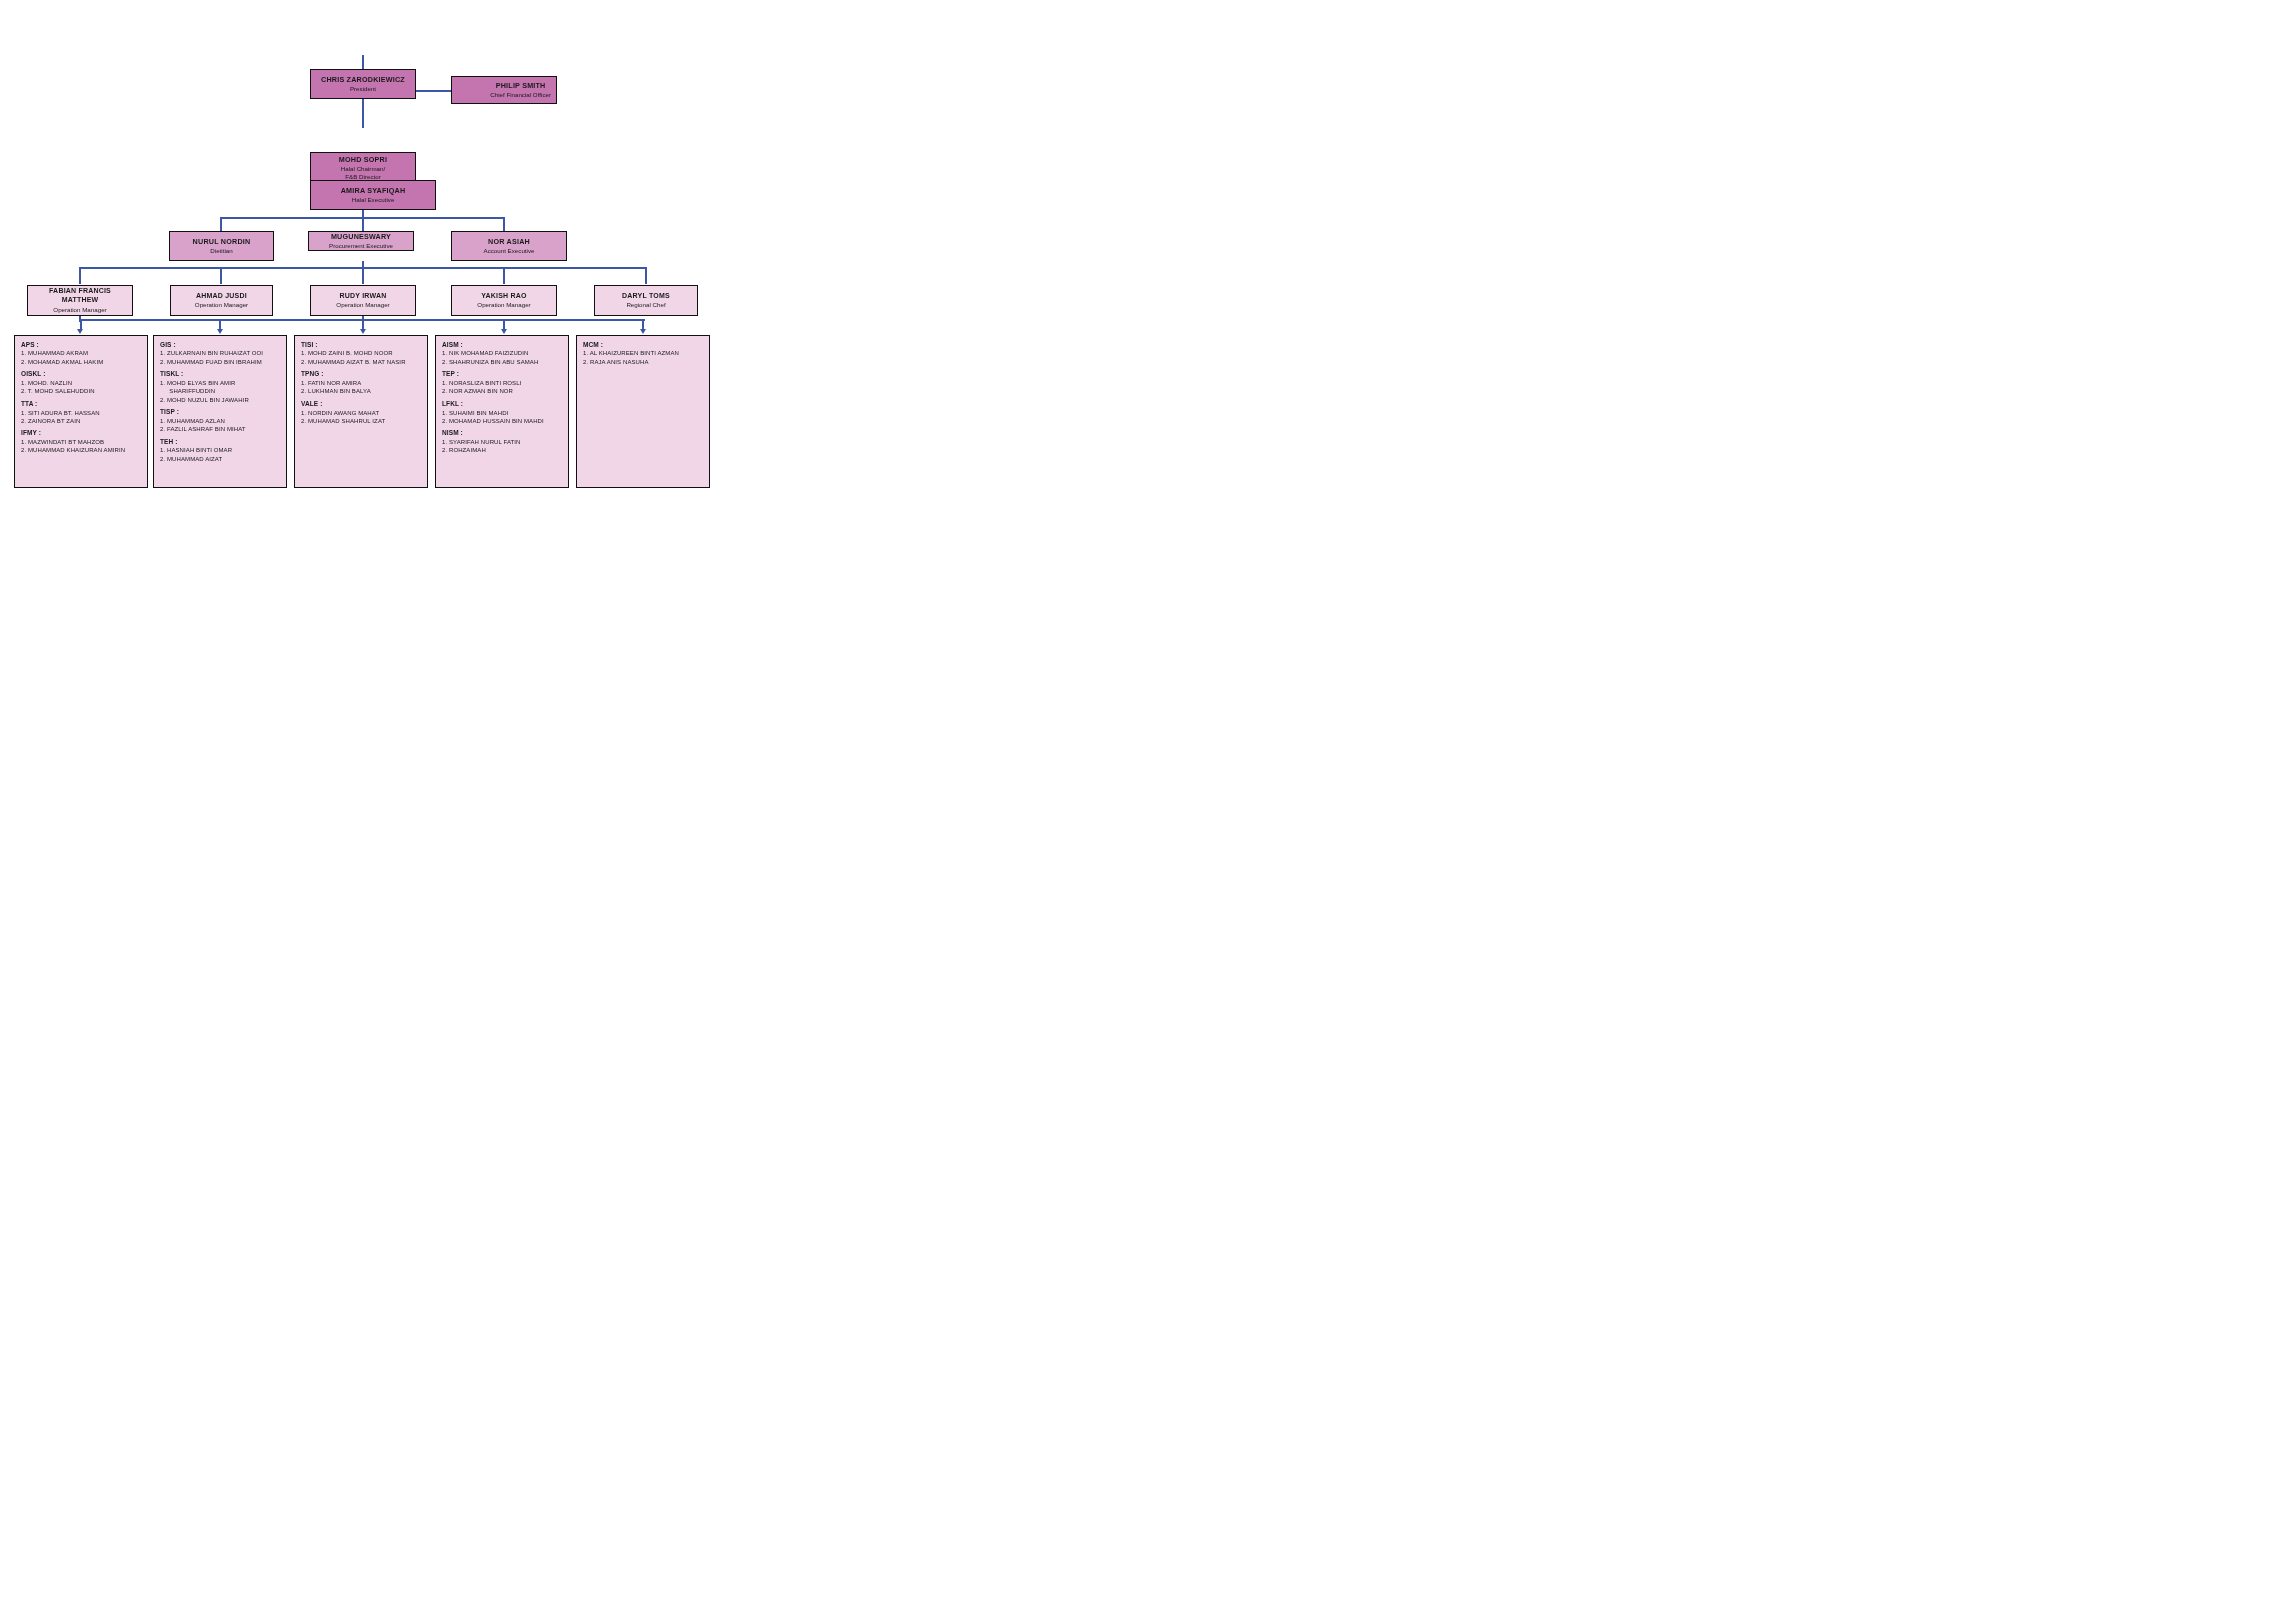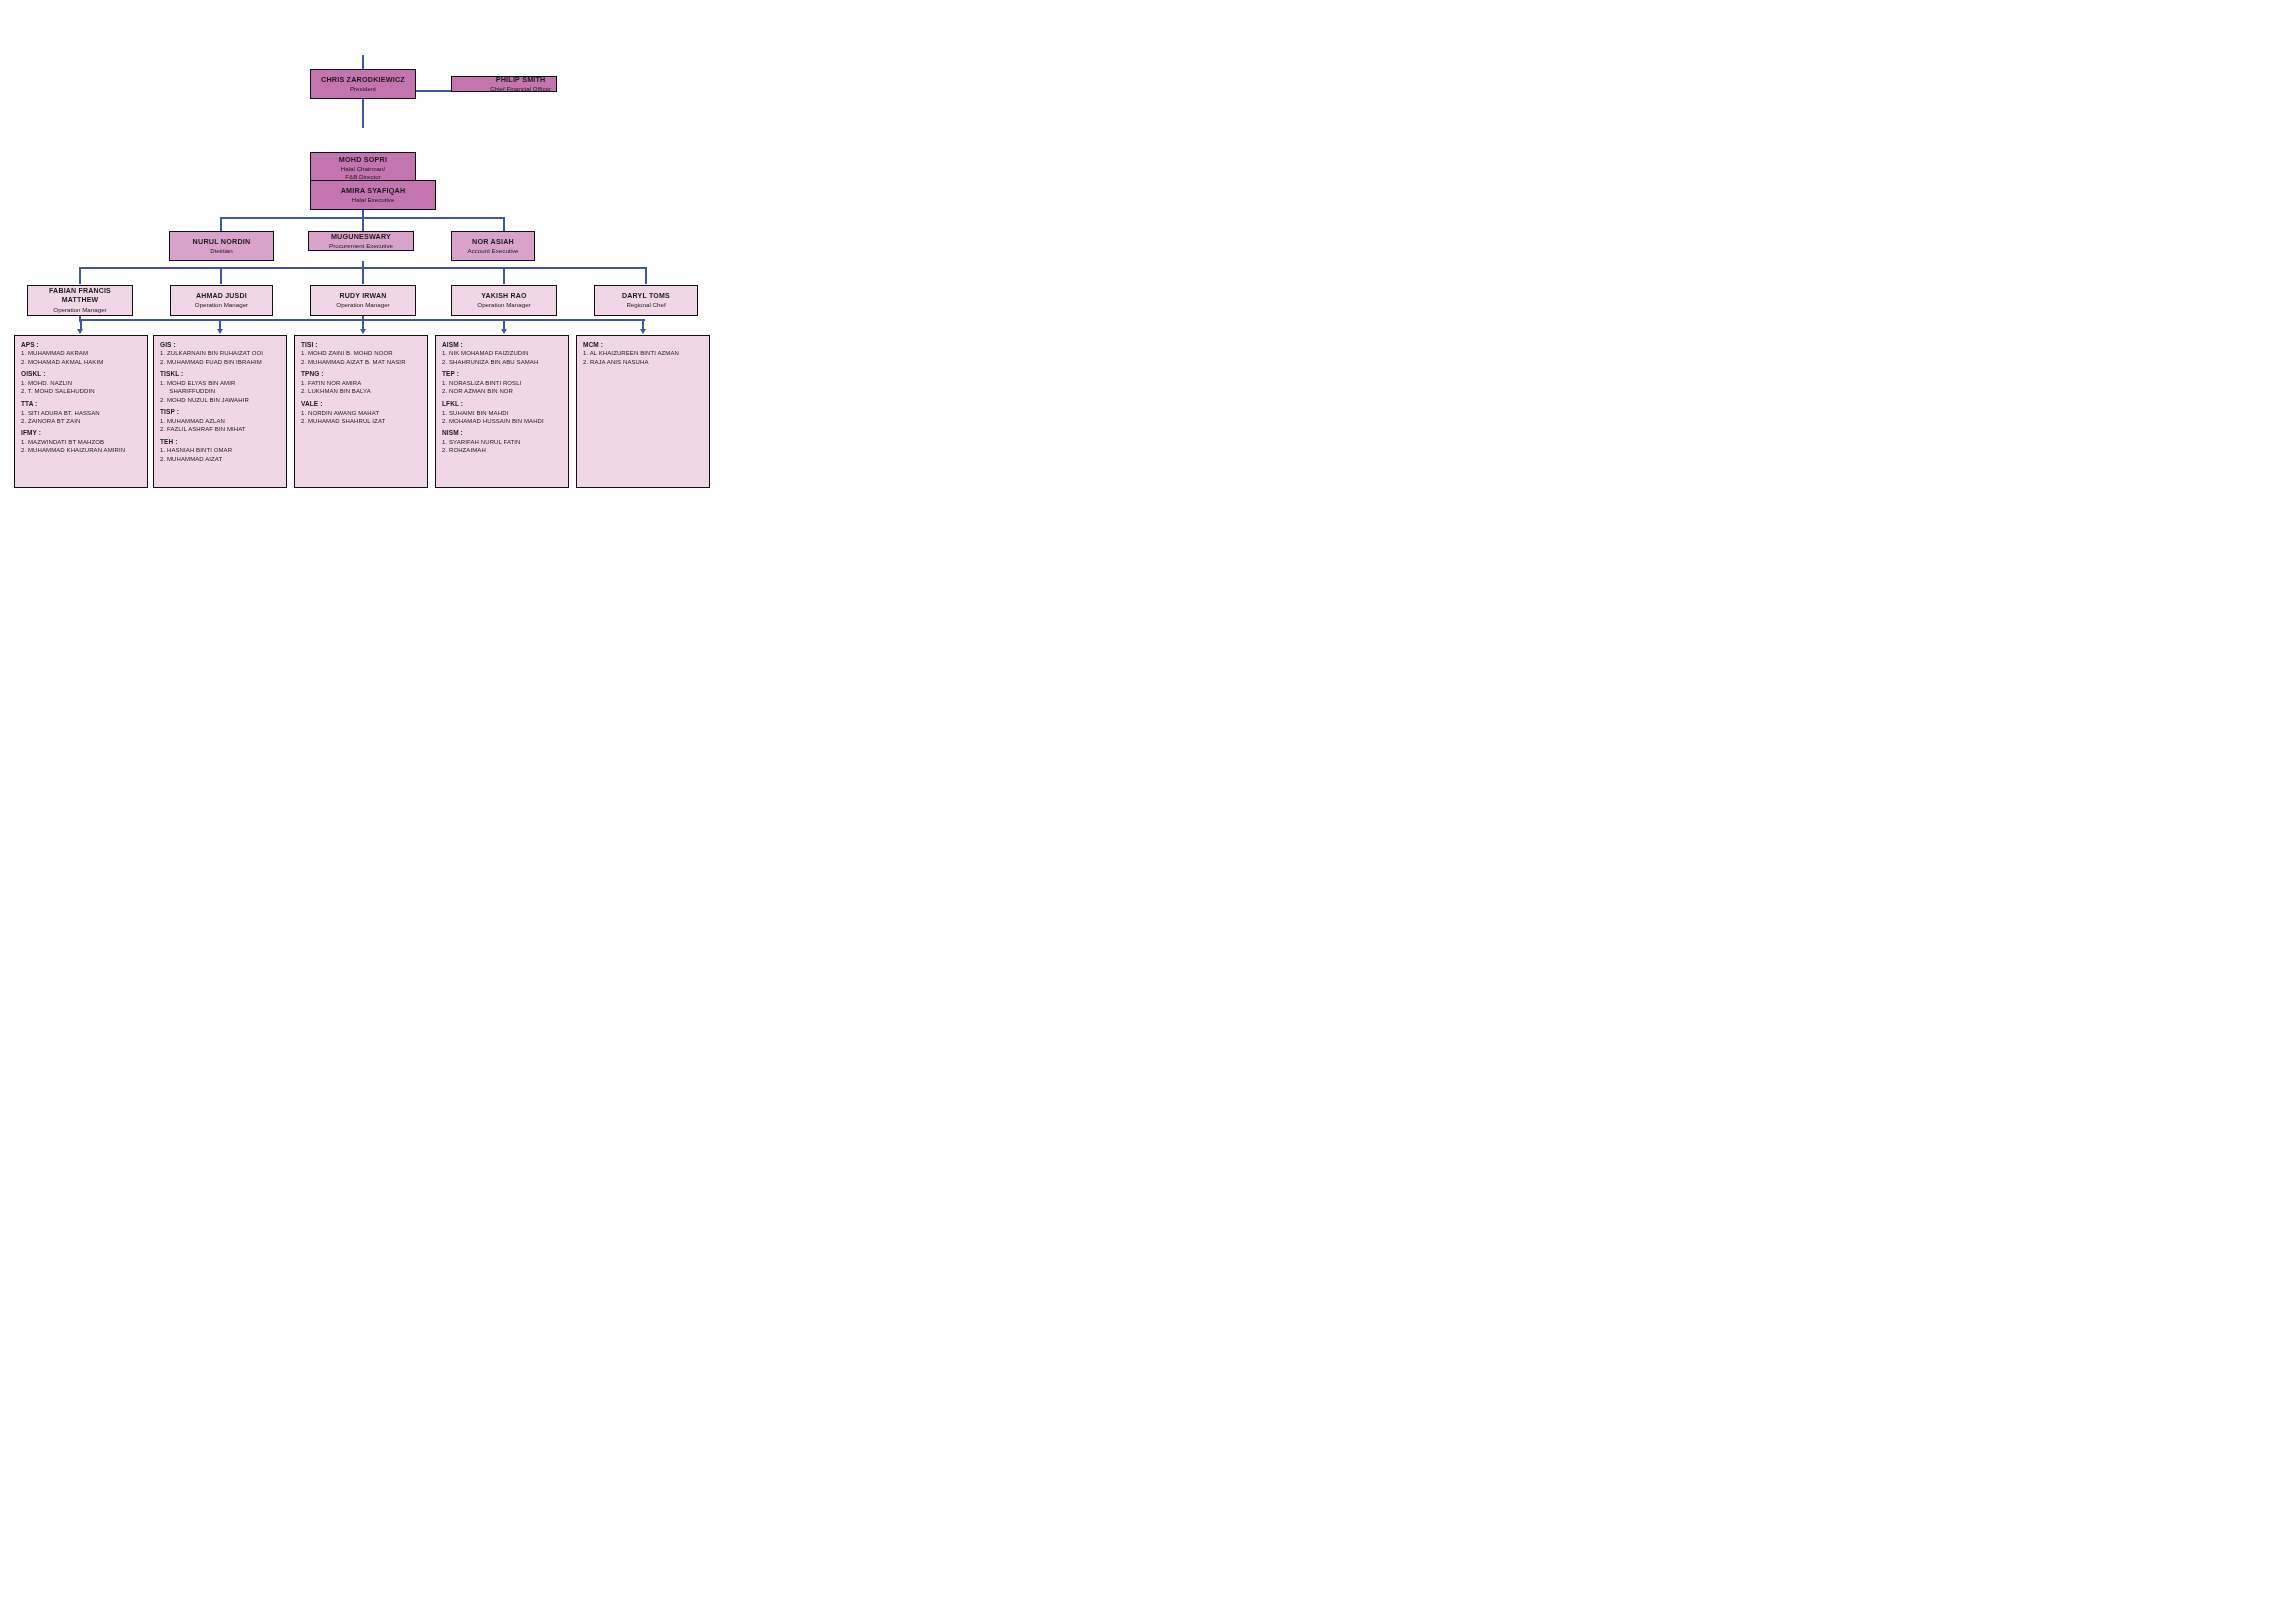--- a/index.html
+++ b/index.html
@@ -69,21 +69,21 @@
   <div class="vline" style="left:503px;top:321px;height:9.3px;"></div>
   <div class="arrowhead" style="left:501px;top:329px;"></div>
   <div class="vline" style="left:642px;top:321px;height:9.3px;"></div>
   <div class="arrowhead" style="left:640px;top:329px;"></div>
 
   <div class="node tier1" style="left:310px;top:25.4px;width:106px;height:30px;margin-top:44px;">
     <div class="node-name">CHRIS ZARODKIEWICZ</div>
     <div class="node-title">President</div>
   </div>
 
-  <div class="node tier1" style="left:451px;top:76px;width:106px;height:16px;padding-left:36px;">
+  <div class="node tier1" style="left:451px;top:76px;width:106px;height:28px;padding-left:36px;">
     <div class="node-name">PHILIP SMITH</div>
     <div class="node-title">Chief Financial Officer</div>
   </div>
 
   <div class="node tier1" style="left:310px;top:128px;width:106px;height:32px;margin-top:24px;">
     <div class="node-name">MOHD SOPRI</div>
     <div class="node-title">Halal Chairman/
 F&amp;B Director</div>
   </div>
 
@@ -93,21 +93,21 @@
   </div>
 
   <div class="node tier2" style="left:169px;top:231px;width:105px;height:30px;">
     <div class="node-name">NURUL NORDIN</div>
     <div class="node-title">Dietitian</div>
   </div>
   <div class="node tier2" style="left:308px;top:231px;width:106px;height:20px;text-align:right;">
     <div class="node-name">MUGUNESWARY</div>
     <div class="node-title">Procurement Executive</div>
   </div>
-  <div class="node tier2" style="left:451px;top:231px;width:84px;height:30px;">
+  <div class="node tier2" style="left:451px;top:231px;width:116px;height:30px;">
     <div class="node-name">NOR ASIAH</div>
     <div class="node-title">Account Executive</div>
   </div>
 
   <div class="node tier3 mgr" style="left:27px;top:285px;width:106px;height:31px;">
     <div class="node-name">FABIAN FRANCIS MATTHEW</div>
     <div class="node-title">Operation Manager</div>
   </div>
   <div class="node tier3 mgr" style="left:170px;top:285px;width:103px;height:31px;">
     <div class="node-name">AHMAD JUSDI</div>

